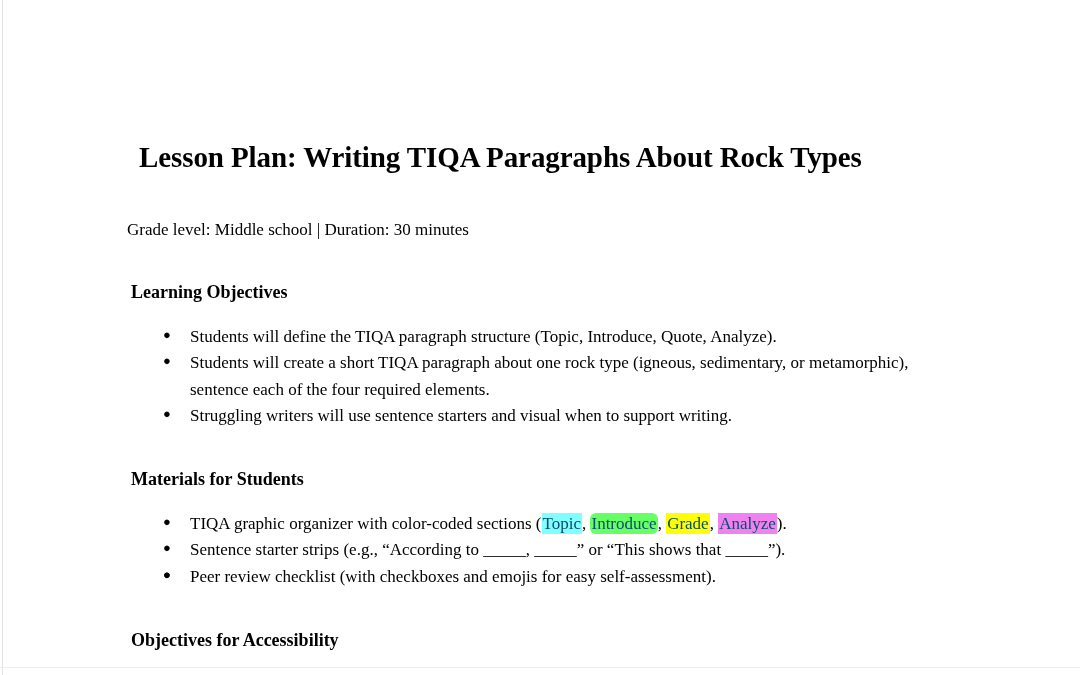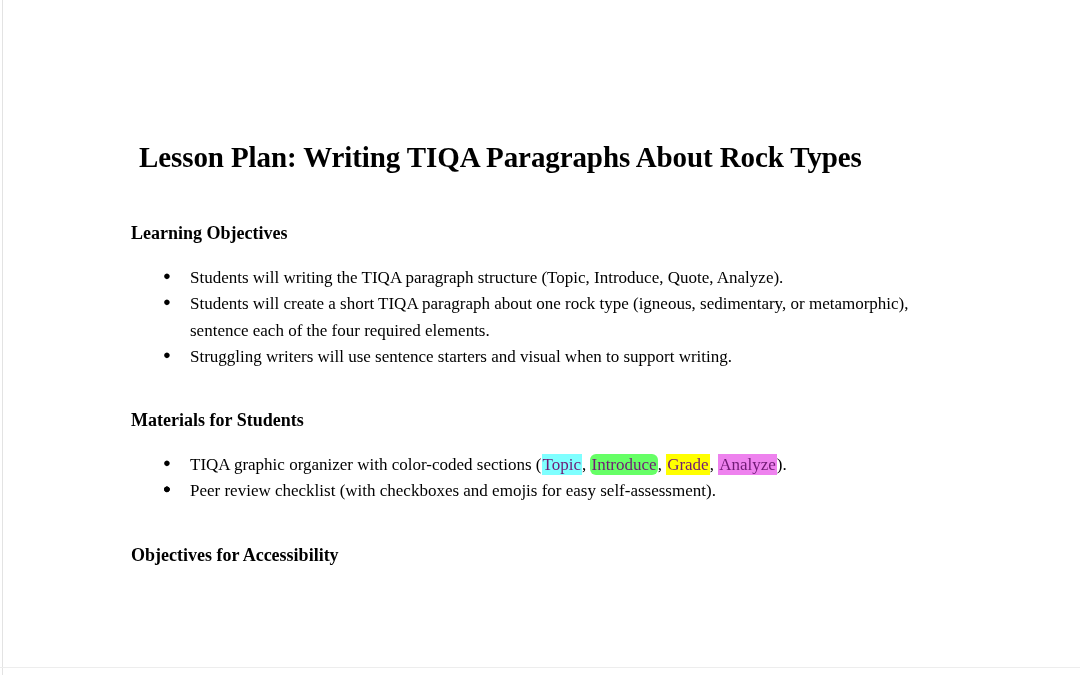--- a/index.html
+++ b/index.html
@@ -78,64 +78,66 @@
   }
   ul.doc-list li .bullet {
     position: absolute;
     left: 36px;
     top: 0;
     font-size: 13px;
     line-height: 1.75;
   }
   mark.hl {
     padding: 1px 1px;
-    color: #701a75;
+    color: #0c4a6e;
   }
   mark.hl-cyan     { background: #7FFFFF; }
   mark.hl-green    { background: #66FF66; border-radius: 6px; }
   mark.hl-yellow   { background: #FFFF00; }
   mark.hl-violet   { background: #EE82EE; }
 </style>
 </head>
 <body>
 
 <div class="page-edge-left"></div>
 <div class="page-edge-bottom"></div>
 
 <div class="document">
 
   <h1 class="doc-title">Lesson Plan: Writing TIQA Paragraphs About Rock Types</h1>
 
+  <p class="doc-subtitle">Grade level: Middle school | Duration: 30 minutes</p>
 
   <h2 class="section-heading">Learning Objectives</h2>
 
   <ul class="doc-list">
     <li>
       <span class="bullet">●</span>
-      <span>Students will writing the TIQA paragraph structure (Topic, Introduce, Quote, Analyze).</span>
+      <span>Students will define the TIQA paragraph structure (Topic, Introduce, Quote, Analyze).</span>
     </li>
     <li>
       <span class="bullet">●</span>
       <span>Students will create a short TIQA paragraph about one rock type (igneous, sedimentary, or metamorphic), sentence each of the four required elements.</span>
     </li>
     <li>
       <span class="bullet">●</span>
       <span>Struggling writers will use sentence starters and visual when to support writing.</span>
     </li>
   </ul>
 
   <h2 class="section-heading tight">Materials for Students</h2>
 
   <ul class="doc-list">
     <li>
       <span class="bullet">●</span>
       <span>TIQA graphic organizer with color-coded sections (</span><mark class="hl hl-cyan">Topic</mark><span>, </span><mark class="hl hl-green">Introduce</mark><span>, </span><mark class="hl hl-yellow">Grade</mark><span>, </span><mark class="hl hl-violet">Analyze</mark><span>).</span>
     </li>
     <li>
       <span class="bullet">●</span>
+      <span>Sentence starter strips (e.g., “According to _____, _____” or “This shows that _____”).</span>
     </li>
     <li>
       <span class="bullet">●</span>
     </li>
     <li>
       <span class="bullet">●</span>
       <span>Peer review checklist (with checkboxes and emojis for easy self-assessment).</span>
     </li>
   </ul>
 

